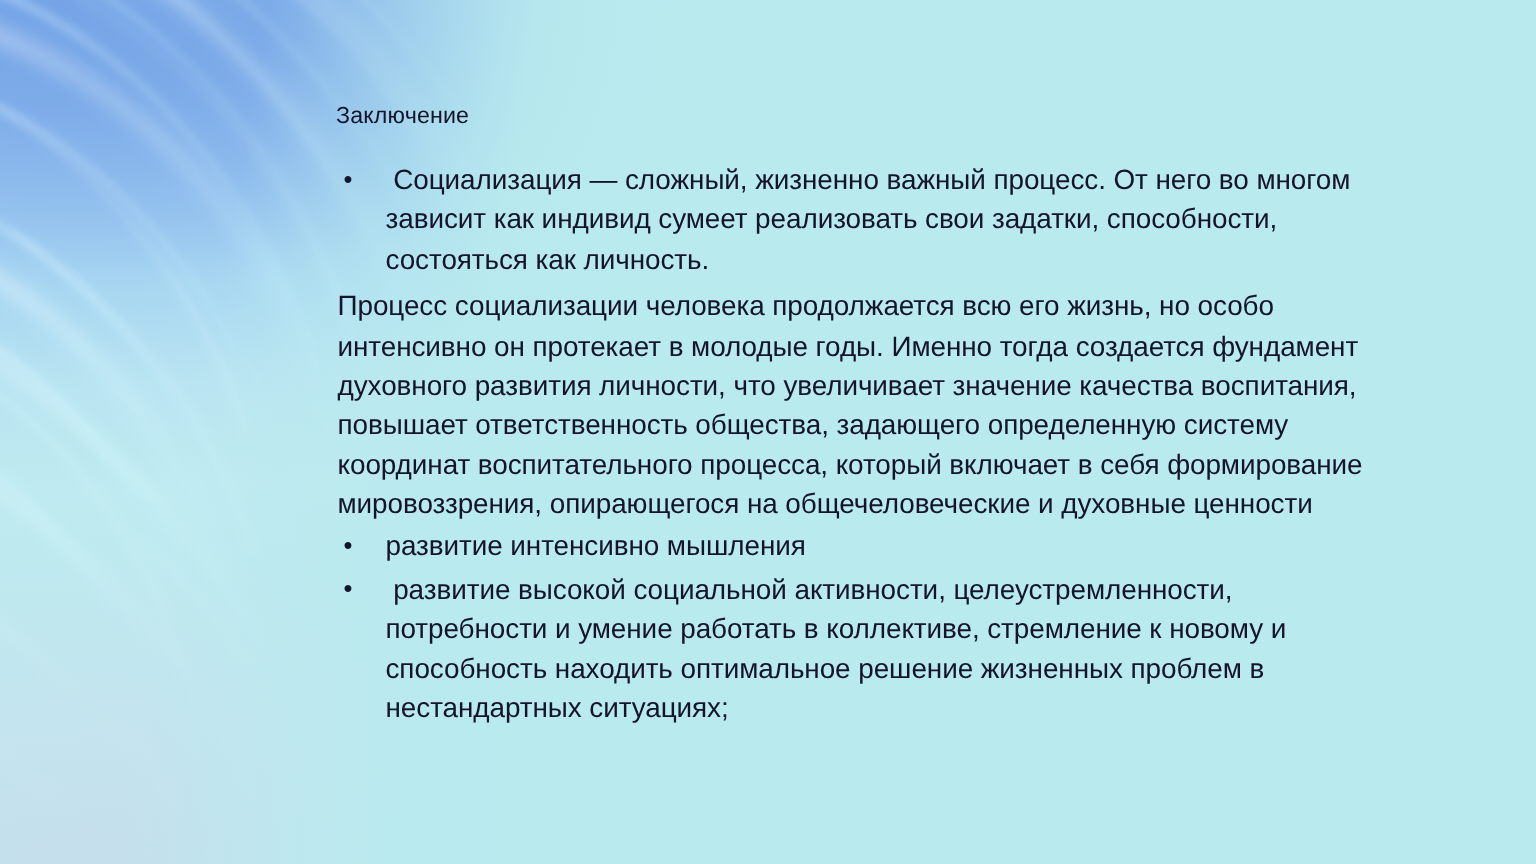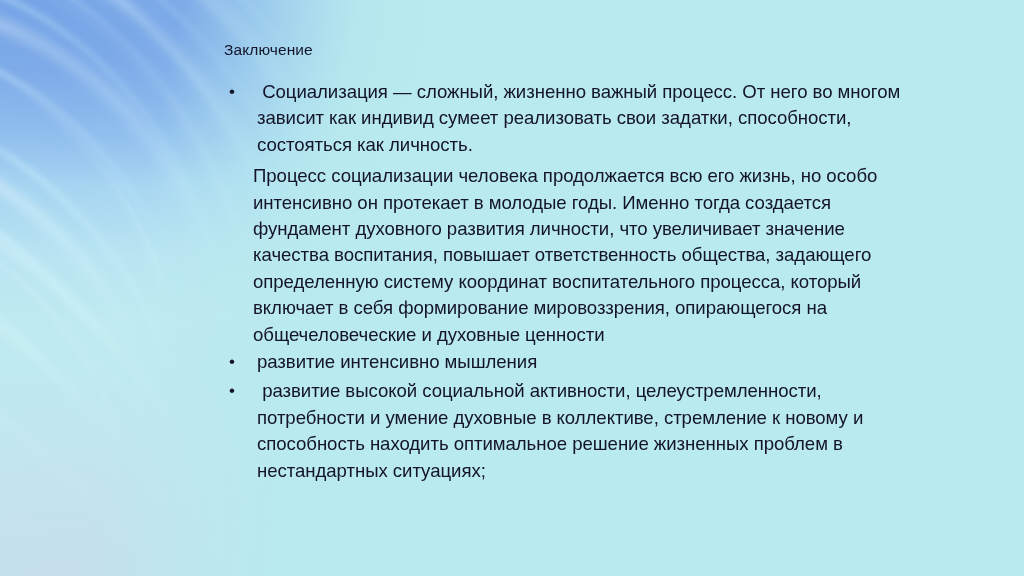--- a/index.html
+++ b/index.html
@@ -83,21 +83,21 @@
       radial-gradient(46% 38% at 13% 5%,
           rgba(120, 166, 230, 0.55) 0%,
           rgba(130, 175, 232, 0.28) 45%,
           rgba(140, 185, 234, 0) 72%);
   }
 
   
   .content {
     position: absolute;
     left: 222px;
-    top: 40px;
+    top: 68px;
     width: 700px;
   }
 
   .slide-title {
     font-size: 15.5px;
     line-height: 20px;
     color: #14142a;
     letter-spacing: 0.1px;
     margin: 0 0 19px 2px;
   }
@@ -136,21 +136,21 @@
   }
 
   .block .btext {
     display: block;
     white-space: pre-wrap;
   }
 
   
   .gap-sm { margin-top: 1px; }
   .gap-md { margin-top: 3px; }
-  .gap-lg { margin-top: 5px; margin-left: 28px; }
+  .gap-lg { margin-top: 5px; }
 </style>
 </head>
 <body>
 
 <div class="slide">
 
   <div class="bg-base"></div>
 
   <svg class="swirls" viewBox="0 0 460 700" preserveAspectRatio="none" aria-hidden="true">
     <defs>
@@ -241,18 +241,18 @@
         <span class="btext">Процесс социализации человека продолжается всю его жизнь, но особо интенсивно он протекает в молодые годы. Именно тогда создается фундамент духовного развития личности, что увеличивает значение качества воспитания, повышает ответственность общества, задающего определенную систему координат воспитательного процесса, который включает в себя формирование мировоззрения, опирающегося на общечеловеческие и духовные ценности</span>
       </div>
 
       <div class="block bulleted gap-sm">
         <span class="bullet">•</span>
         <span class="btext">развитие интенсивно мышления</span>
       </div>
 
       <div class="block bulleted gap-md">
         <span class="bullet">•</span>
-        <span class="btext"> развитие высокой социальной активности, целеустремленности, потребности и умение духовные в коллективе, стремление к новому и способность находить оптимальное решение жизненных проблем в нестандартных ситуациях;</span>
+        <span class="btext"> развитие высокой социальной активности, целеустремленности, потребности и умение работать в коллективе, стремление к новому и способность находить оптимальное решение жизненных проблем в нестандартных ситуациях;</span>
       </div>
 
     </div>
   </div>
 </div>
 
 </body></html>

